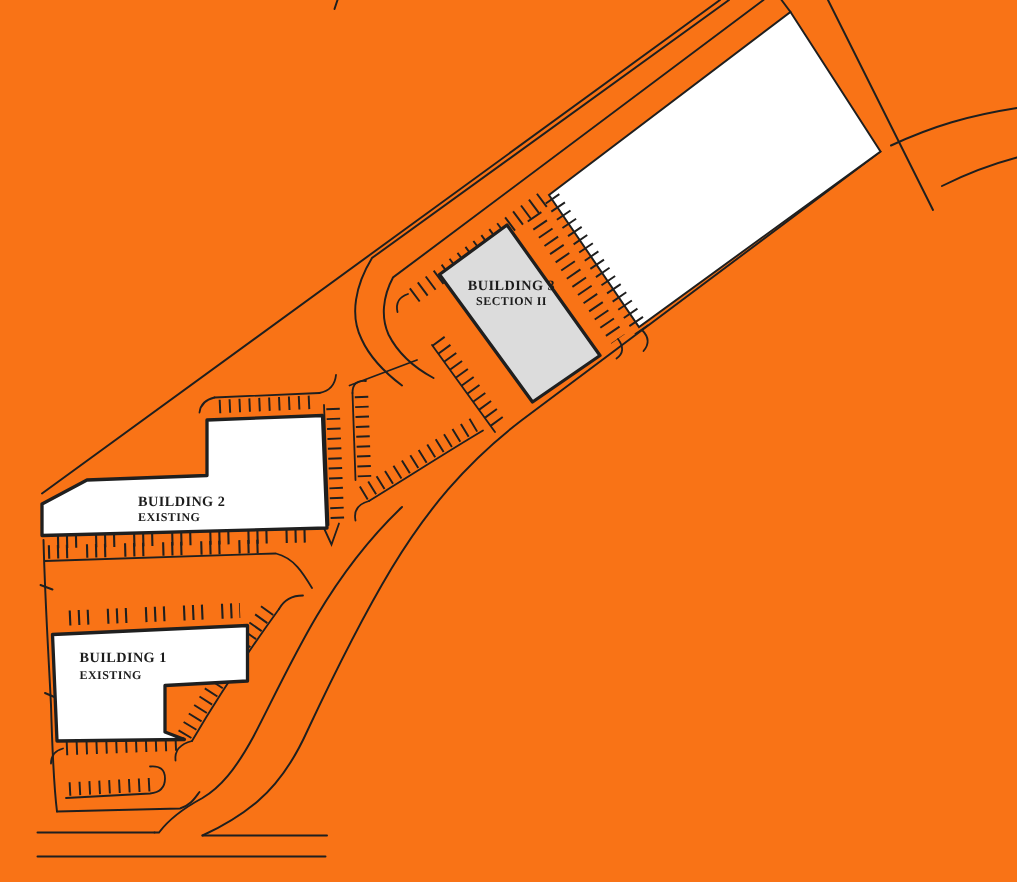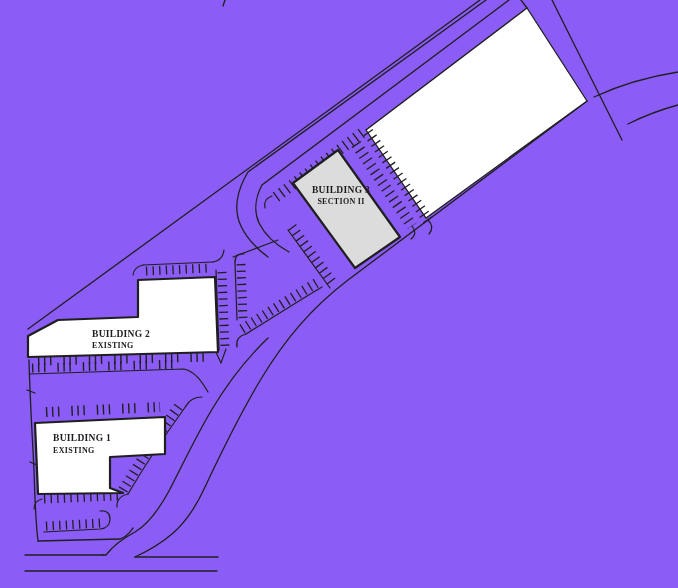--- a/index.html
+++ b/index.html
@@ -1,17 +1,17 @@
 <!DOCTYPE html>
 <html><head>
 <meta charset="utf-8">
 <style>
   html,body{margin:0;padding:0;background:#ffffff;}
   .stage{
-    position:relative;width:678px;height:588px;background:#8b5cf6;overflow:hidden;
+    position:relative;width:678px;height:588px;background:#f97316;overflow:hidden;
     font-family:"Liberation Serif", serif;
   }
   svg{display:block;}
   text{
     font-family:"Liberation Serif", serif;
     font-weight:bold;
     fill:#1c1c1c;
     letter-spacing:0.3px;
   }
   .lbl-big{font-size:9.5px;}

